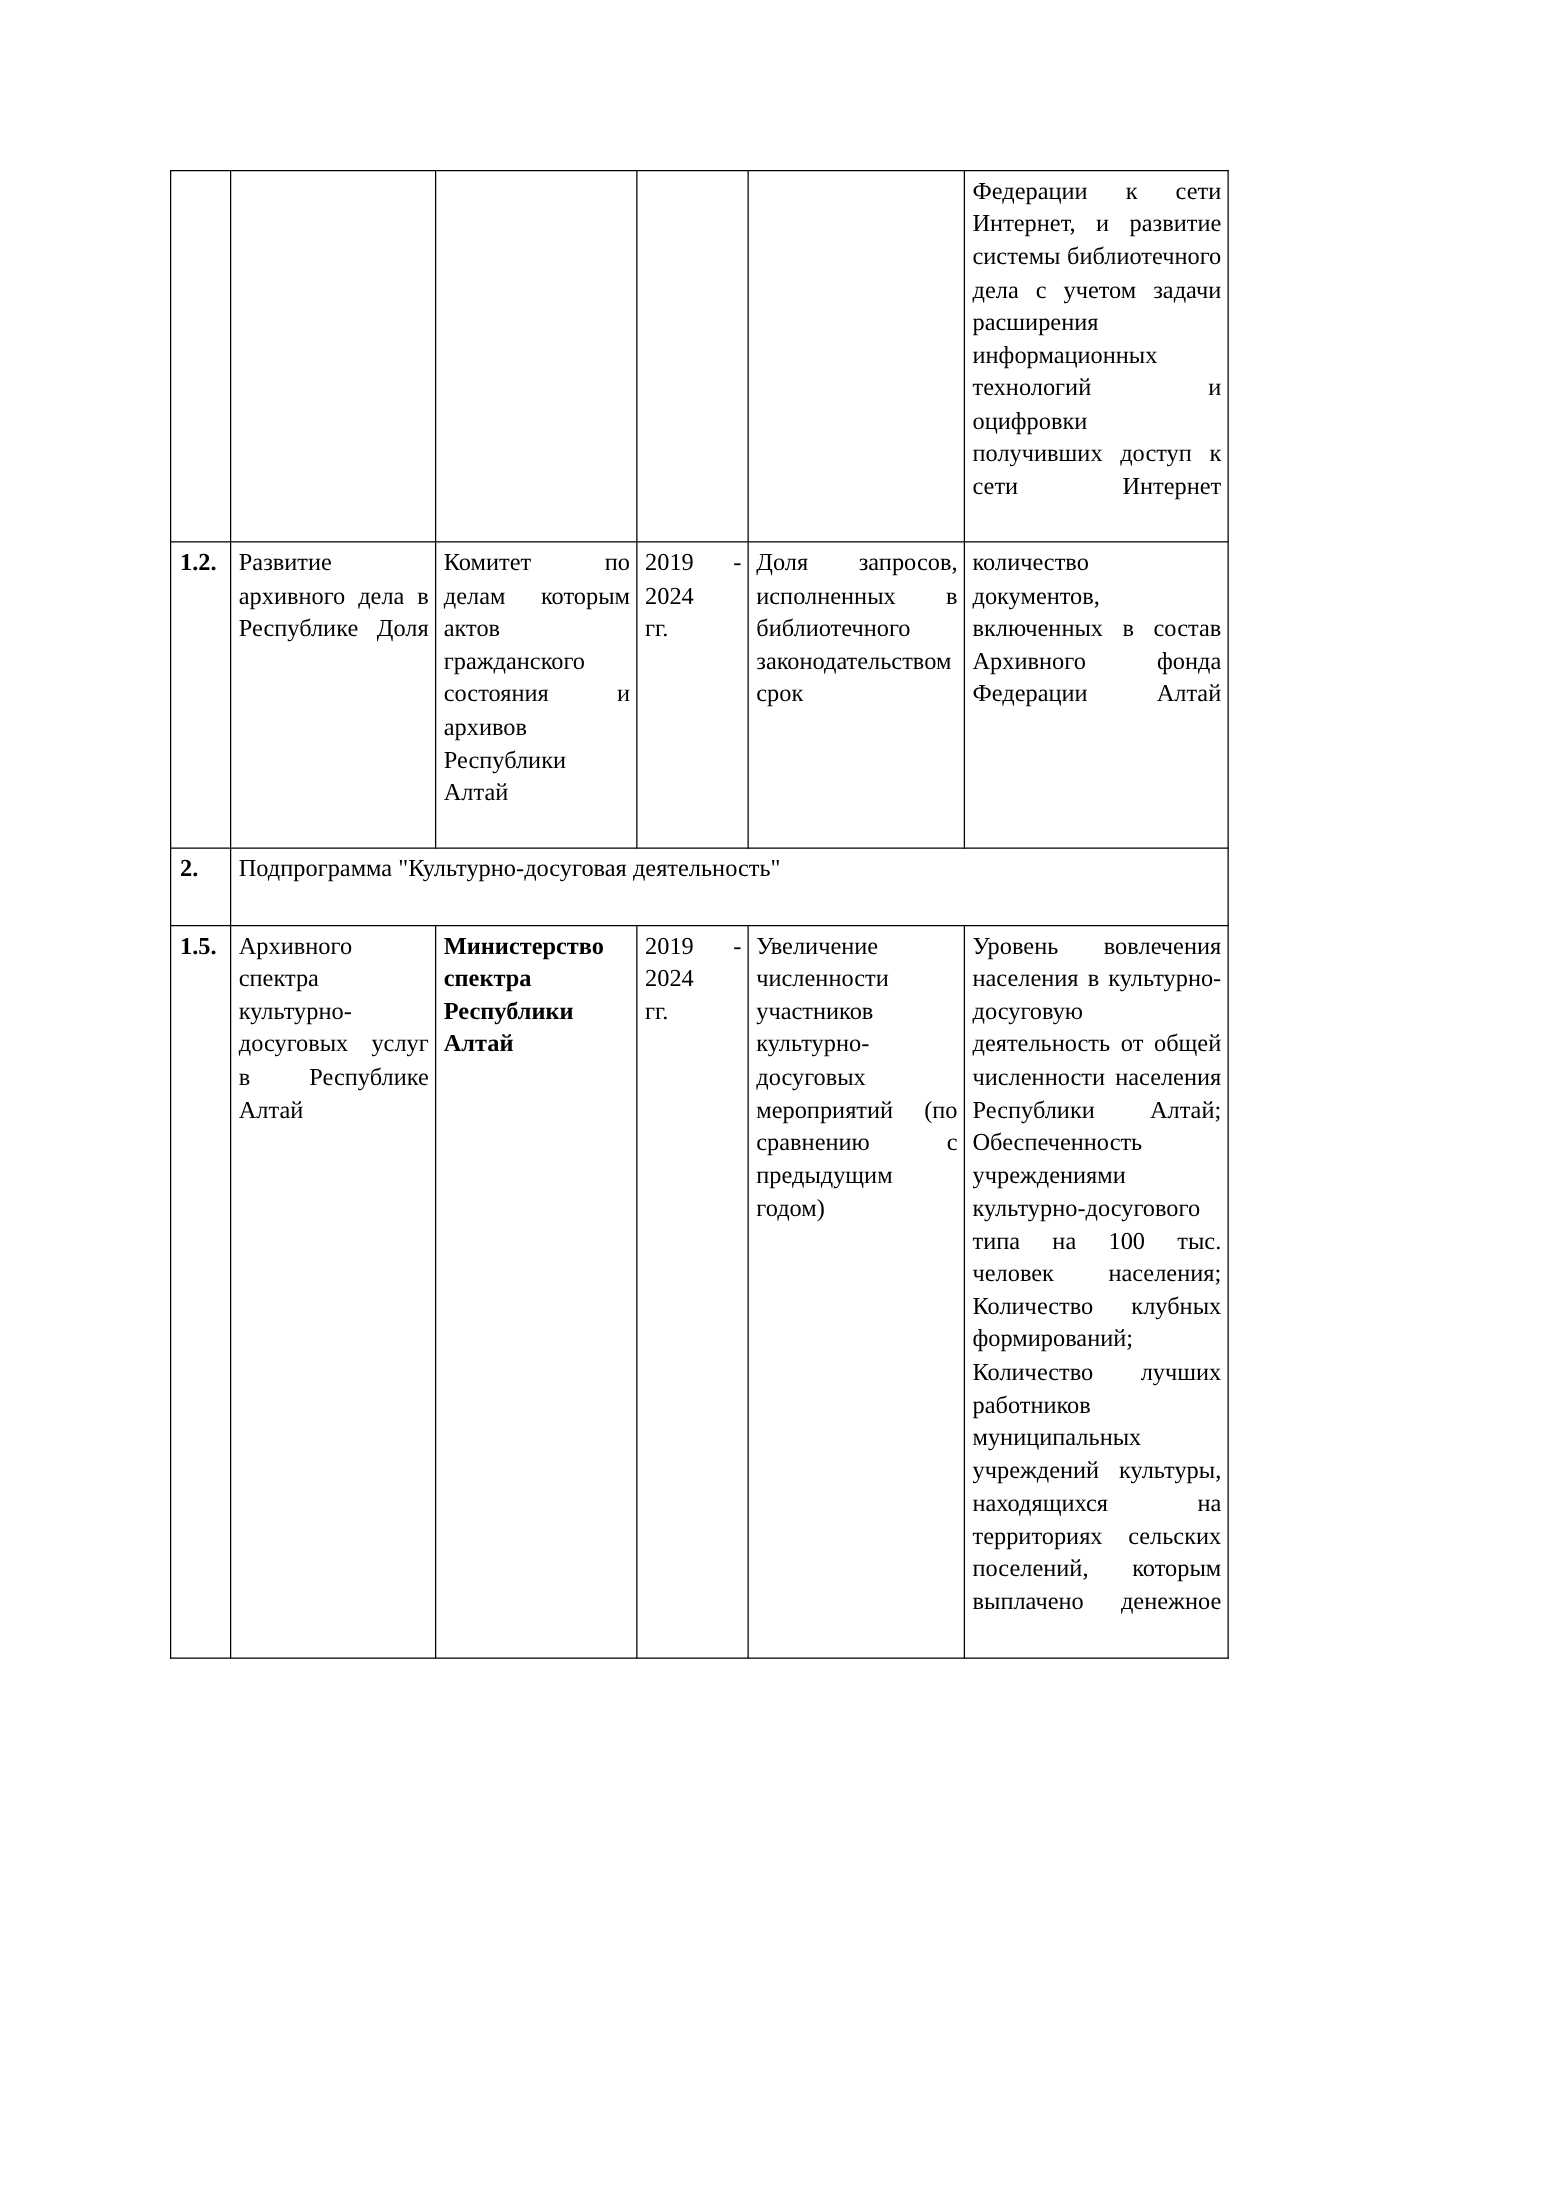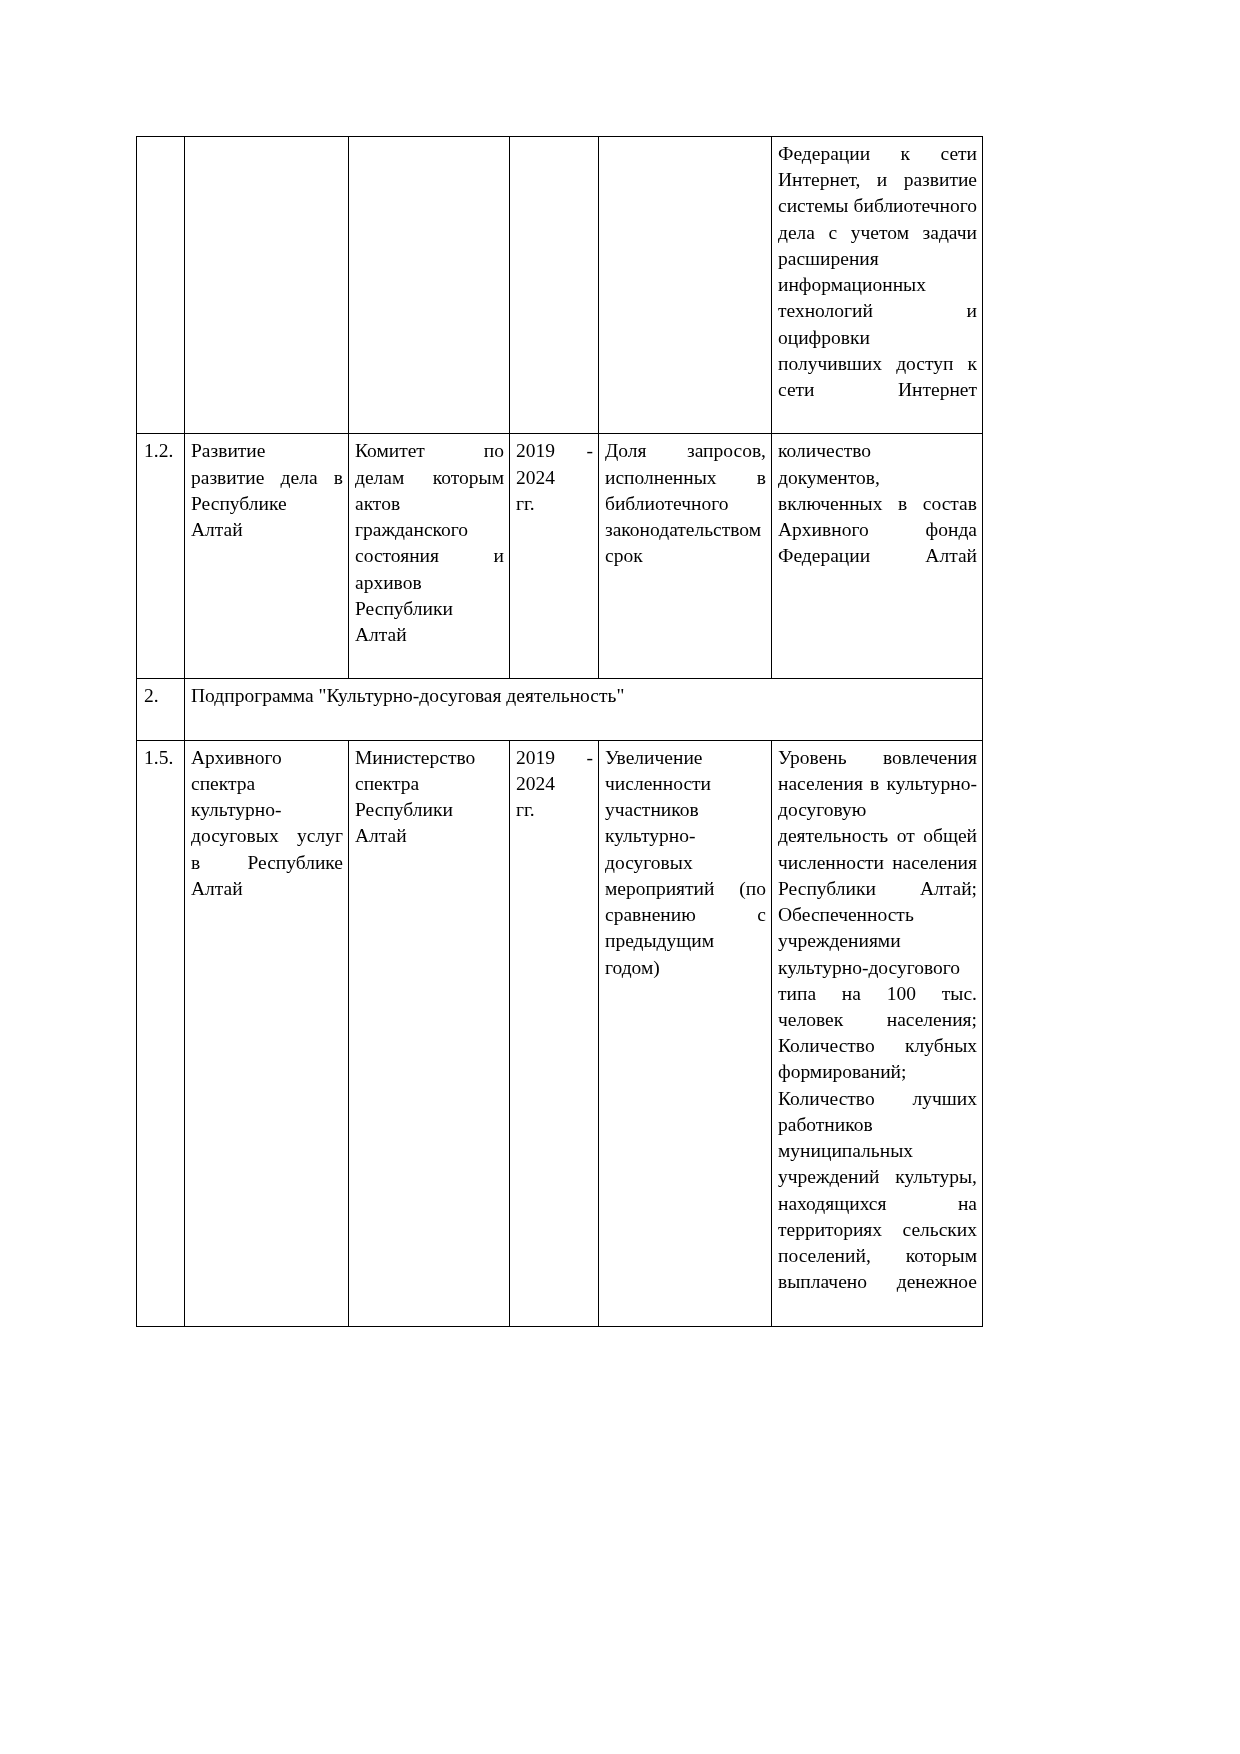--- a/index.html
+++ b/index.html
@@ -68,20 +68,21 @@
 
   .cell-text {
     display: block;
     text-align: justify;
     text-justify: inter-word;
     white-space: pre-line;
   }
 
   .cell-text.left {
     text-align: left;
+    font-weight: bold;
   }
 
   
   .cell-text::after {
     content: "";
     display: inline-block;
     width: 100%;
   }
 
   .subprogram-cell {
@@ -124,21 +125,21 @@
         <td>
             <span class="cell-text">Федерации к сети Интернет, и развитие системы библиотечного дела с учетом задачи расширения информационных технологий и оцифровки получивших доступ к сети Интернет</span>
           </td>
       </tr>
 
       <tr>
         <td class="num">
             <span class="cell-text left">1.2.</span>
           </td>
         <td>
-            <span class="cell-text">Развитие развитие дела в Республике Алтай</span>
+            <span class="cell-text">Развитие архивного дела в Республике Доля</span>
           </td>
         <td>
             <span class="cell-text">Комитет по делам которым актов гражданского состояния и архивов Республики Алтай</span>
           </td>
         <td class="nojustify">
             <span class="cell-text"><div style="display: flex; justify-content: space-between;"><span>2019</span><span>-</span></div><div>2024</div><div>гг.</div></span>
           </td>
         <td>
             <span class="cell-text">Доля запросов, исполненных в библиотечного законодательством срок</span>
           </td>

